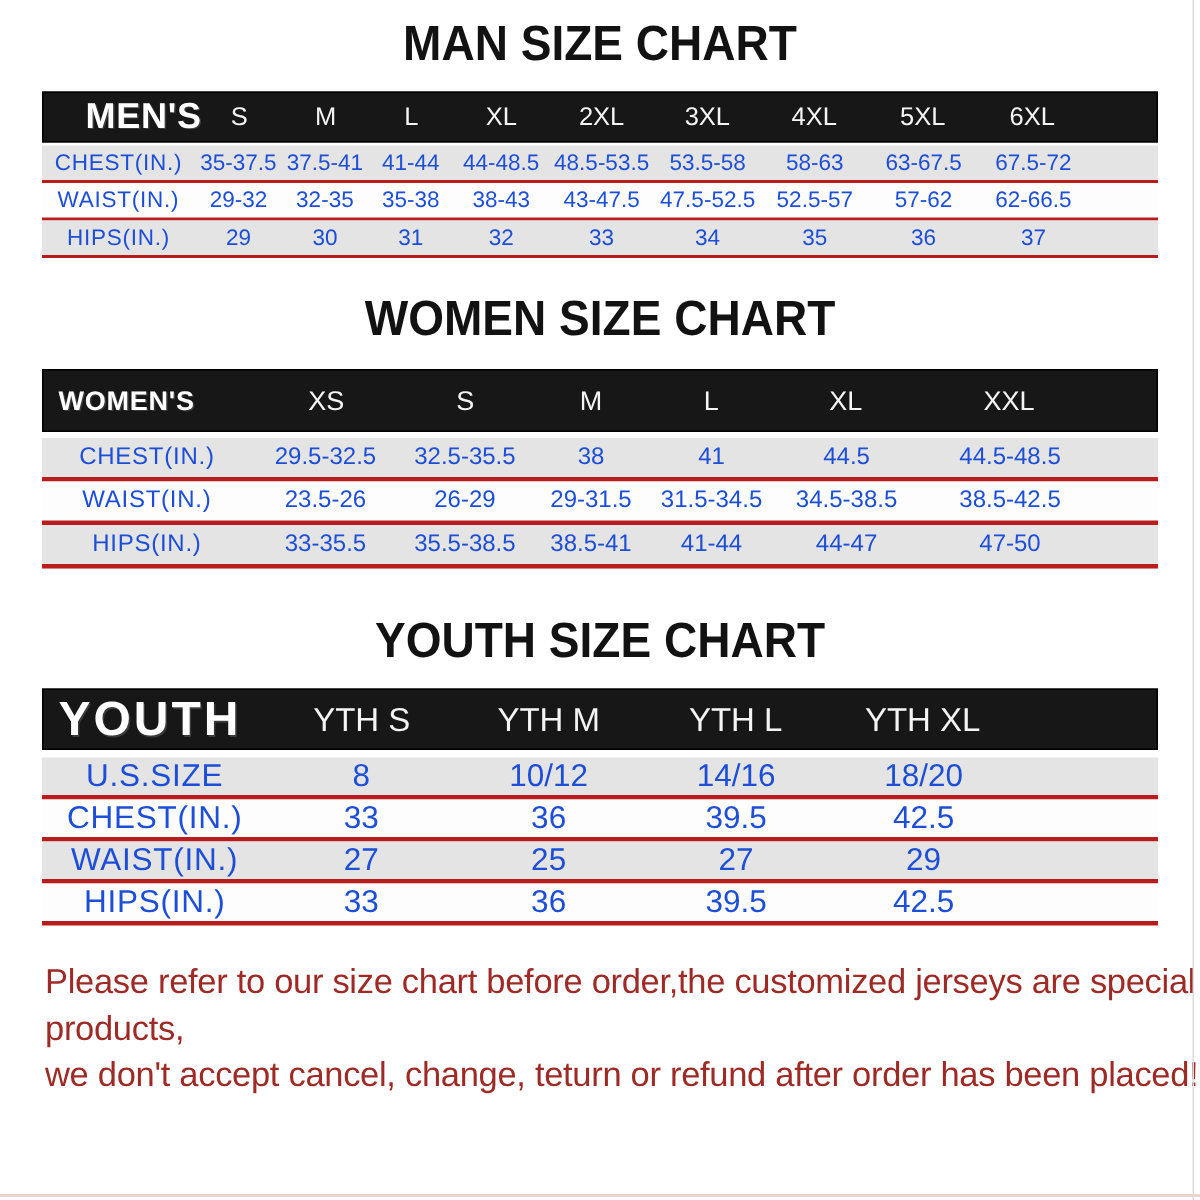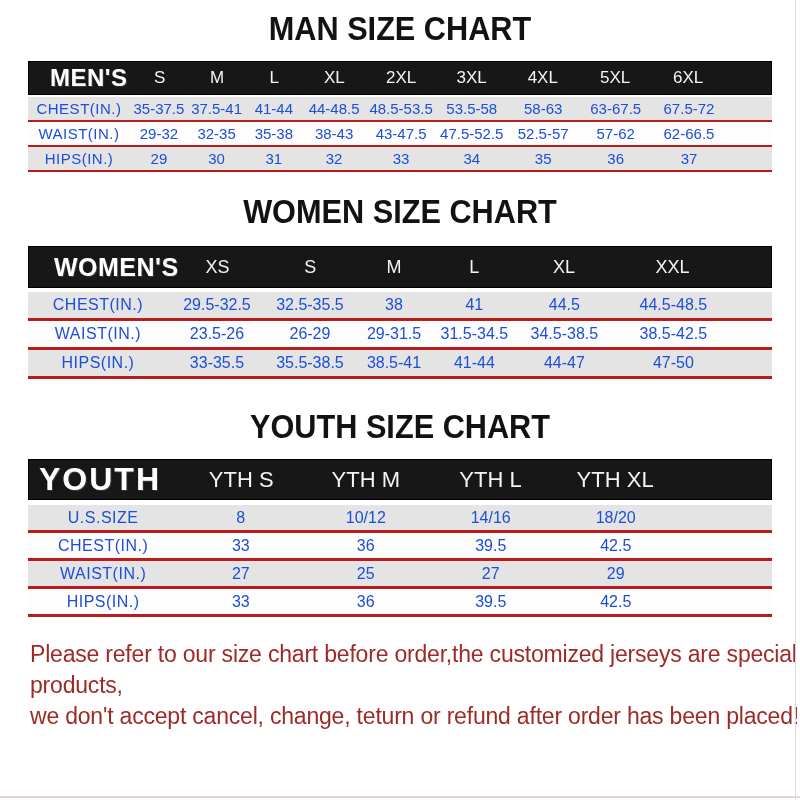--- a/index.html
+++ b/index.html
@@ -66,35 +66,35 @@
 
   .cell { text-align: center; white-space: nowrap; }
 
   .head .cell.label {
     text-align: left;
     font-weight: bold;
     letter-spacing: 0.5px;
     color: #ffffff;
     text-shadow: 1px 1px 0 #3a3a3a;
   }
-  .tbl-men   .head .cell.label { font-size: 24px; padding-left: 21px; }
-  .tbl-women .head .cell.label { font-size: 25px; padding-left: 10px; margin-left: 15px; }
+  .tbl-men   .head .cell.label { font-size: 24px; padding-left: 9px; margin-left: 19px; }
+  .tbl-women .head .cell.label { font-size: 18px; padding-left: 10px; }
   .tbl-youth .head .cell.label { font-size: 32px; padding-left: 10px; letter-spacing: 2px; }
 
   .tbl-men   .head .cell { font-size: 17px; }
   .tbl-women .head .cell { font-size: 18px; }
   .tbl-youth .head .cell { font-size: 22px; }
 
   .row.data { color: #1d4ed8; border-bottom: 2px solid #b91c1c; }
   .row.data.gray  { background: #e4e4e5; }
   .row.data.white { background: #fdfdfd; }
 
   .tbl-men   .row.data { height: 25px; font-size: 15px; }
   .tbl-women .row.data { height: 29px; font-size: 16px; border-bottom-width: 3px; }
-  .tbl-youth .row.data { height: 28px; font-size: 16px; border-bottom-width: 3px; }
+  .tbl-youth .row.data { height: 28px; font-size: 21px; border-bottom-width: 3px; }
 
   .row.data .cell.label { letter-spacing: 0.5px; }
 
   
   .notice {
     margin-top: 22px;
     padding-left: 30px;
     color: #9e2a26;
     font-size: 23px;
     line-height: 31px;

